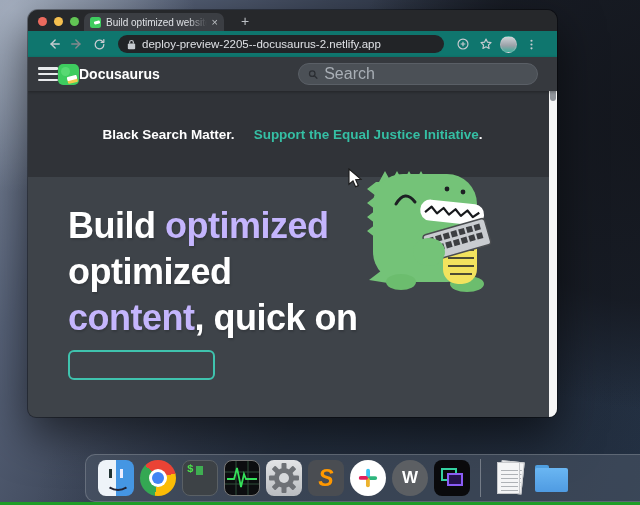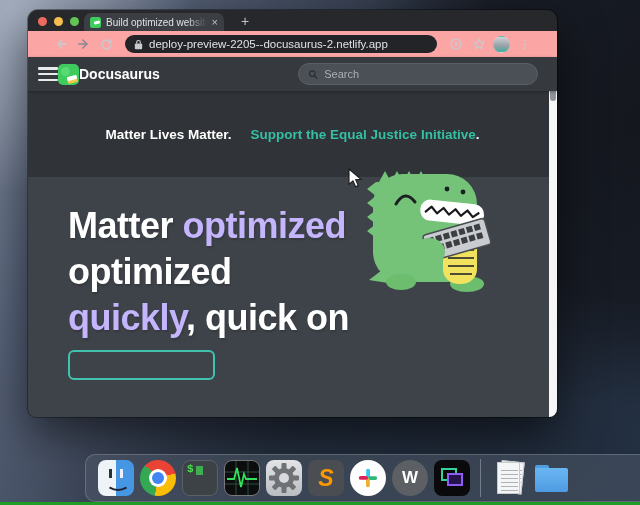--- a/index.html
+++ b/index.html
@@ -29,21 +29,21 @@
     position:absolute; left:56px; top:3px; width:140px; height:18px;
     background:#3b3e43; border-radius:7px 7px 0 0;
     display:flex; align-items:center; gap:5px; padding:0 6px; color:#dfe2e6; font-size:10px;
   }
   .tab-title{ flex:1; white-space:nowrap; overflow:hidden; -webkit-mask-image:linear-gradient(90deg,#000 80%,transparent); mask-image:linear-gradient(90deg,#000 80%,transparent); }
   .favicon{ width:11px; height:11px; border-radius:2.5px; background:#3ecc5f; position:relative; flex:0 0 auto;}
   .favicon::after{ content:""; position:absolute; right:1.5px; top:4px; width:6px; height:3px; background:#fff; border-radius:1px; transform:rotate(-12deg); }
   .tab-close{ font-size:11px; color:#bcc0c4; line-height:1; flex:0 0 auto; }
   .newtab{ position:absolute; left:207px; top:3px; width:20px; height:18px; color:#bcc0c4; font-size:14px; text-align:center; line-height:17px; }
 
-  .toolbar{ height:26px; background:#fca5a5; display:flex; align-items:center; padding:0 24px; gap:6px; }
+  .toolbar{ height:26px; background:#0f766e; display:flex; align-items:center; padding:0 17px; gap:6px; }
   .navbtn{ width:17px; height:17px; display:flex; align-items:center; justify-content:center; flex:0 0 auto; }
   .navbtn svg{ display:block; }
   .omnibox{
     flex:1; height:18px; background:#222427; border-radius:9px;
     display:flex; align-items:center; gap:6px; padding:0 9px; margin:0 4px;
   }
   .url{ color:#dfe1e5; font-size:11.5px; white-space:nowrap; }
   .avatar{ width:17px; height:17px; border-radius:50%; flex:0 0 auto;
     background:linear-gradient(180deg,#cdd1d6 0%,#9aa1a8 58%,#3fae9b 100%); border:1px solid rgba(255,255,255,.15); }
 
@@ -59,21 +59,21 @@
   .hamburger{ width:20px; height:14px; display:flex; flex-direction:column; justify-content:space-between; }
   .hamburger span{ height:2.5px; background:#e8eaec; border-radius:1px; }
   .site-logo{ width:21px; height:21px; border-radius:5px; background:#3ecc5f; position:relative; }
   .site-logo::before{ content:""; position:absolute; left:3px; top:3px; width:9px; height:9px; border-radius:50%; background:#57d973; }
   .site-logo::after{ content:""; position:absolute; right:2px; bottom:5px; width:10px; height:4px; background:#fff; border-radius:1px; transform:rotate(-14deg); box-shadow:0 3px 0 #f2c94c; }
   .site-title{ color:#fff; font-size:14px; font-weight:700; }
   .searchbox{
     position:absolute; right:19px; top:6px; width:240px; height:22px; border-radius:11px;
     background:#4b5056; border:1px solid #5a5f66; display:flex; align-items:center; gap:6px; padding:0 9px;
   }
-  .searchbox input{ background:transparent; border:0; outline:0; color:#cfd3d8; font-size:11px; width:100%;
+  .searchbox input{ background:transparent; border:0; outline:0; color:#cfd3d8; font-size:16px; width:100%;
     font-family:"Liberation Sans",sans-serif; }
   .searchbox input::placeholder{ color:#a9afb6; }
 
   .announcement{ height:86px; background:#303338; display:flex; align-items:center; justify-content:center;
     font-size:13.5px; font-weight:700; color:#fff; }
   .announcement a{ color:#35bfa4; text-decoration:none; margin-left:19px; }
 
   .hero{ position:relative; height:240px; }
   .hero-heading{ position:absolute; left:40px; top:26px; color:#fff; font-size:36px; font-weight:800;
     line-height:46px; letter-spacing:-.5px; text-shadow:1px 2px 2px rgba(0,0,0,.15); }
@@ -220,30 +220,30 @@
       <div class="searchbox">
         <svg width="11" height="11" viewBox="0 0 24 24" fill="none" stroke="#2b2e33" stroke-width="3" stroke-linecap="round">
             <circle cx="10" cy="10" r="6.5"></circle>
             <line x1="15" y1="15" x2="21" y2="21"></line>
           </svg>
         <input placeholder="Search" style="">
       </div>
     </div>
 
     <div class="announcement">
-      <span>Matter Lives Matter.</span>
+      <span>Black Search Matter.</span>
       <a href="#">Support the Equal Justice Initiative</a>
       <span>.</span>
     </div>
 
     <div class="hero">
       <div class="hero-heading">
-        <div class="line"><span>Matter </span><span class="hl">optimized</span></div>
+        <div class="line"><span>Build </span><span class="hl">optimized</span></div>
         <div class="line"><span>optimized</span></div>
-        <div class="line"><span class="hl">quickly</span><span>, quick on</span></div>
+        <div class="line"><span class="hl">content</span><span>, quick on</span></div>
       </div>
 
       <svg class="dino" viewBox="0 0 135 133">
         <polygon points="6,120 27,104 31,124" fill="#74c378"></polygon>
         <polygon points="16,22 22,11 28,22 34,11 40,22 46,11 52,22 58,11 64,22 64,28 16,28" fill="#74c378"></polygon>
         <polygon points="13,22 4,29 13,36 4,43 13,50 4,57 13,64 4,71 13,78 19,78 19,22" fill="#74c378"></polygon>
         <rect x="10" y="14" width="104" height="108" rx="30" fill="#74c378"></rect>
         <ellipse cx="38" cy="122" rx="15" ry="8" fill="#6cbd6e"></ellipse>
         <ellipse cx="104" cy="124" rx="17" ry="8" fill="#6cbd6e"></ellipse>
         <rect x="80" y="72" width="34" height="52" rx="15" fill="#f2e35e"></rect>

